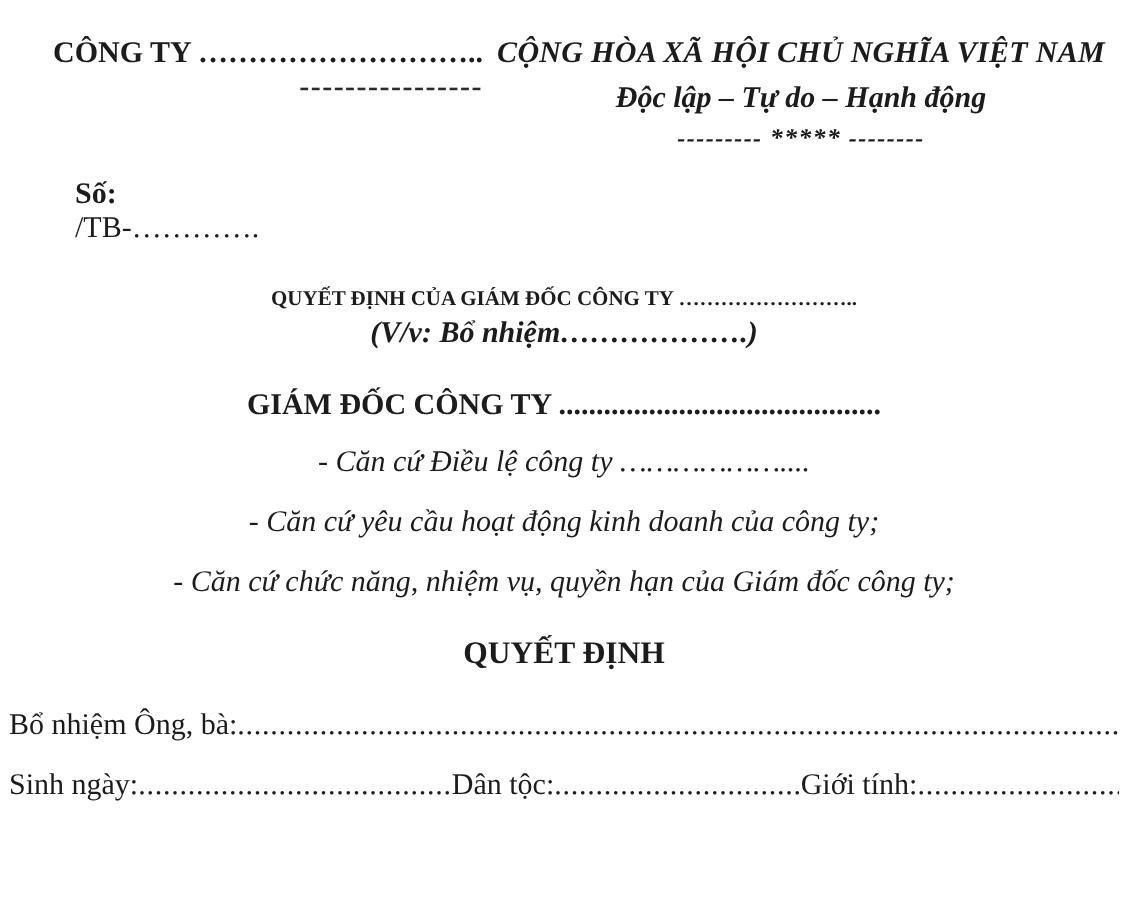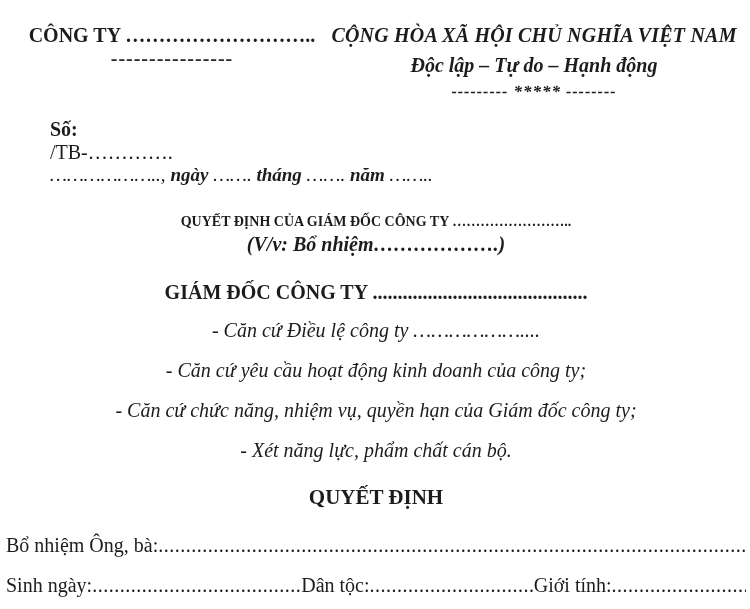--- a/index.html
+++ b/index.html
@@ -8,21 +8,21 @@
     width:750px; height:609px;
     box-sizing:border-box;
     padding:24px 4px 0 6px;
     font-family:"Liberation Serif","DejaVu Serif",serif;
     color:#1c1c1c;
     font-size:20px;
     overflow:hidden;
     background:#ffffff;
   }
   .header { display:flex; align-items:flex-start; }
-  .header-left { width:300px; margin-left:16px; text-align:center; }
+  .header-left { width:300px; margin-left:16px; text-align:right; }
   .company-line { font-weight:bold; white-space:nowrap; }
   .company-underline { margin-top:0px; letter-spacing:1px; font-weight:bold; color:#2a2a2a; }
   .header-right { flex:1; text-align:center;font-style:italic; }
   .national-title { font-weight:bold; white-space:nowrap; letter-spacing:0.2px; }
   .motto { font-weight:bold; margin-top:7px; }
   .separator { font-size:16px; font-weight:bold; margin-top:5px; letter-spacing:1px; }
   .separator .stars { font-size:17px; }
 
   .ref-row { display:flex; margin-top:16px; align-items:baseline;flex-direction:column; }
   .so-label { font-weight:bold; margin-left:44px; }
@@ -68,34 +68,30 @@
         <span>---------</span>
         <span class="stars">*****</span>
         <span>--------</span>
       </div>
     </div>
   </div>
 
   <div class="ref-row">
     <span class="so-label">Số:</span>
     <span class="so-value">/TB-………….</span>
-    <span class="date-line">
-      <span>……………….., </span><span class="date-word">ngày</span><span> ……. </span><span class="date-word">tháng</span><span> ……. </span><span class="date-word">năm</span><span> ……..</span>
-    </span>
   </div>
 
   <div class="doc-title">QUYẾT ĐỊNH CỦA GIÁM ĐỐC CÔNG TY ……………………..</div>
   <div class="doc-subtitle">(V/v: Bổ nhiệm……………….)</div>
 
   <div class="director-line">GIÁM ĐỐC CÔNG TY ...........................................</div>
 
   <p class="ground first">- Căn cứ Điều lệ công ty ………………....</p>
   <p class="ground">- Căn cứ yêu cầu hoạt động kinh doanh của công ty;</p>
   <p class="ground">- Căn cứ chức năng, nhiệm vụ, quyền hạn của Giám đốc công ty;</p>
-  <p class="ground">- Xét năng lực, phẩm chất cán bộ.</p>
 
   <div class="decision-heading">QUYẾT ĐỊNH</div>
 
 
   <div class="fill-line">
     <span class="fill-label">Bổ nhiệm Ông, bà:</span>
     <span class="dots-fill">..........................................................................................................................................................................</span>
   </div>
 
   <div class="birth-line">

